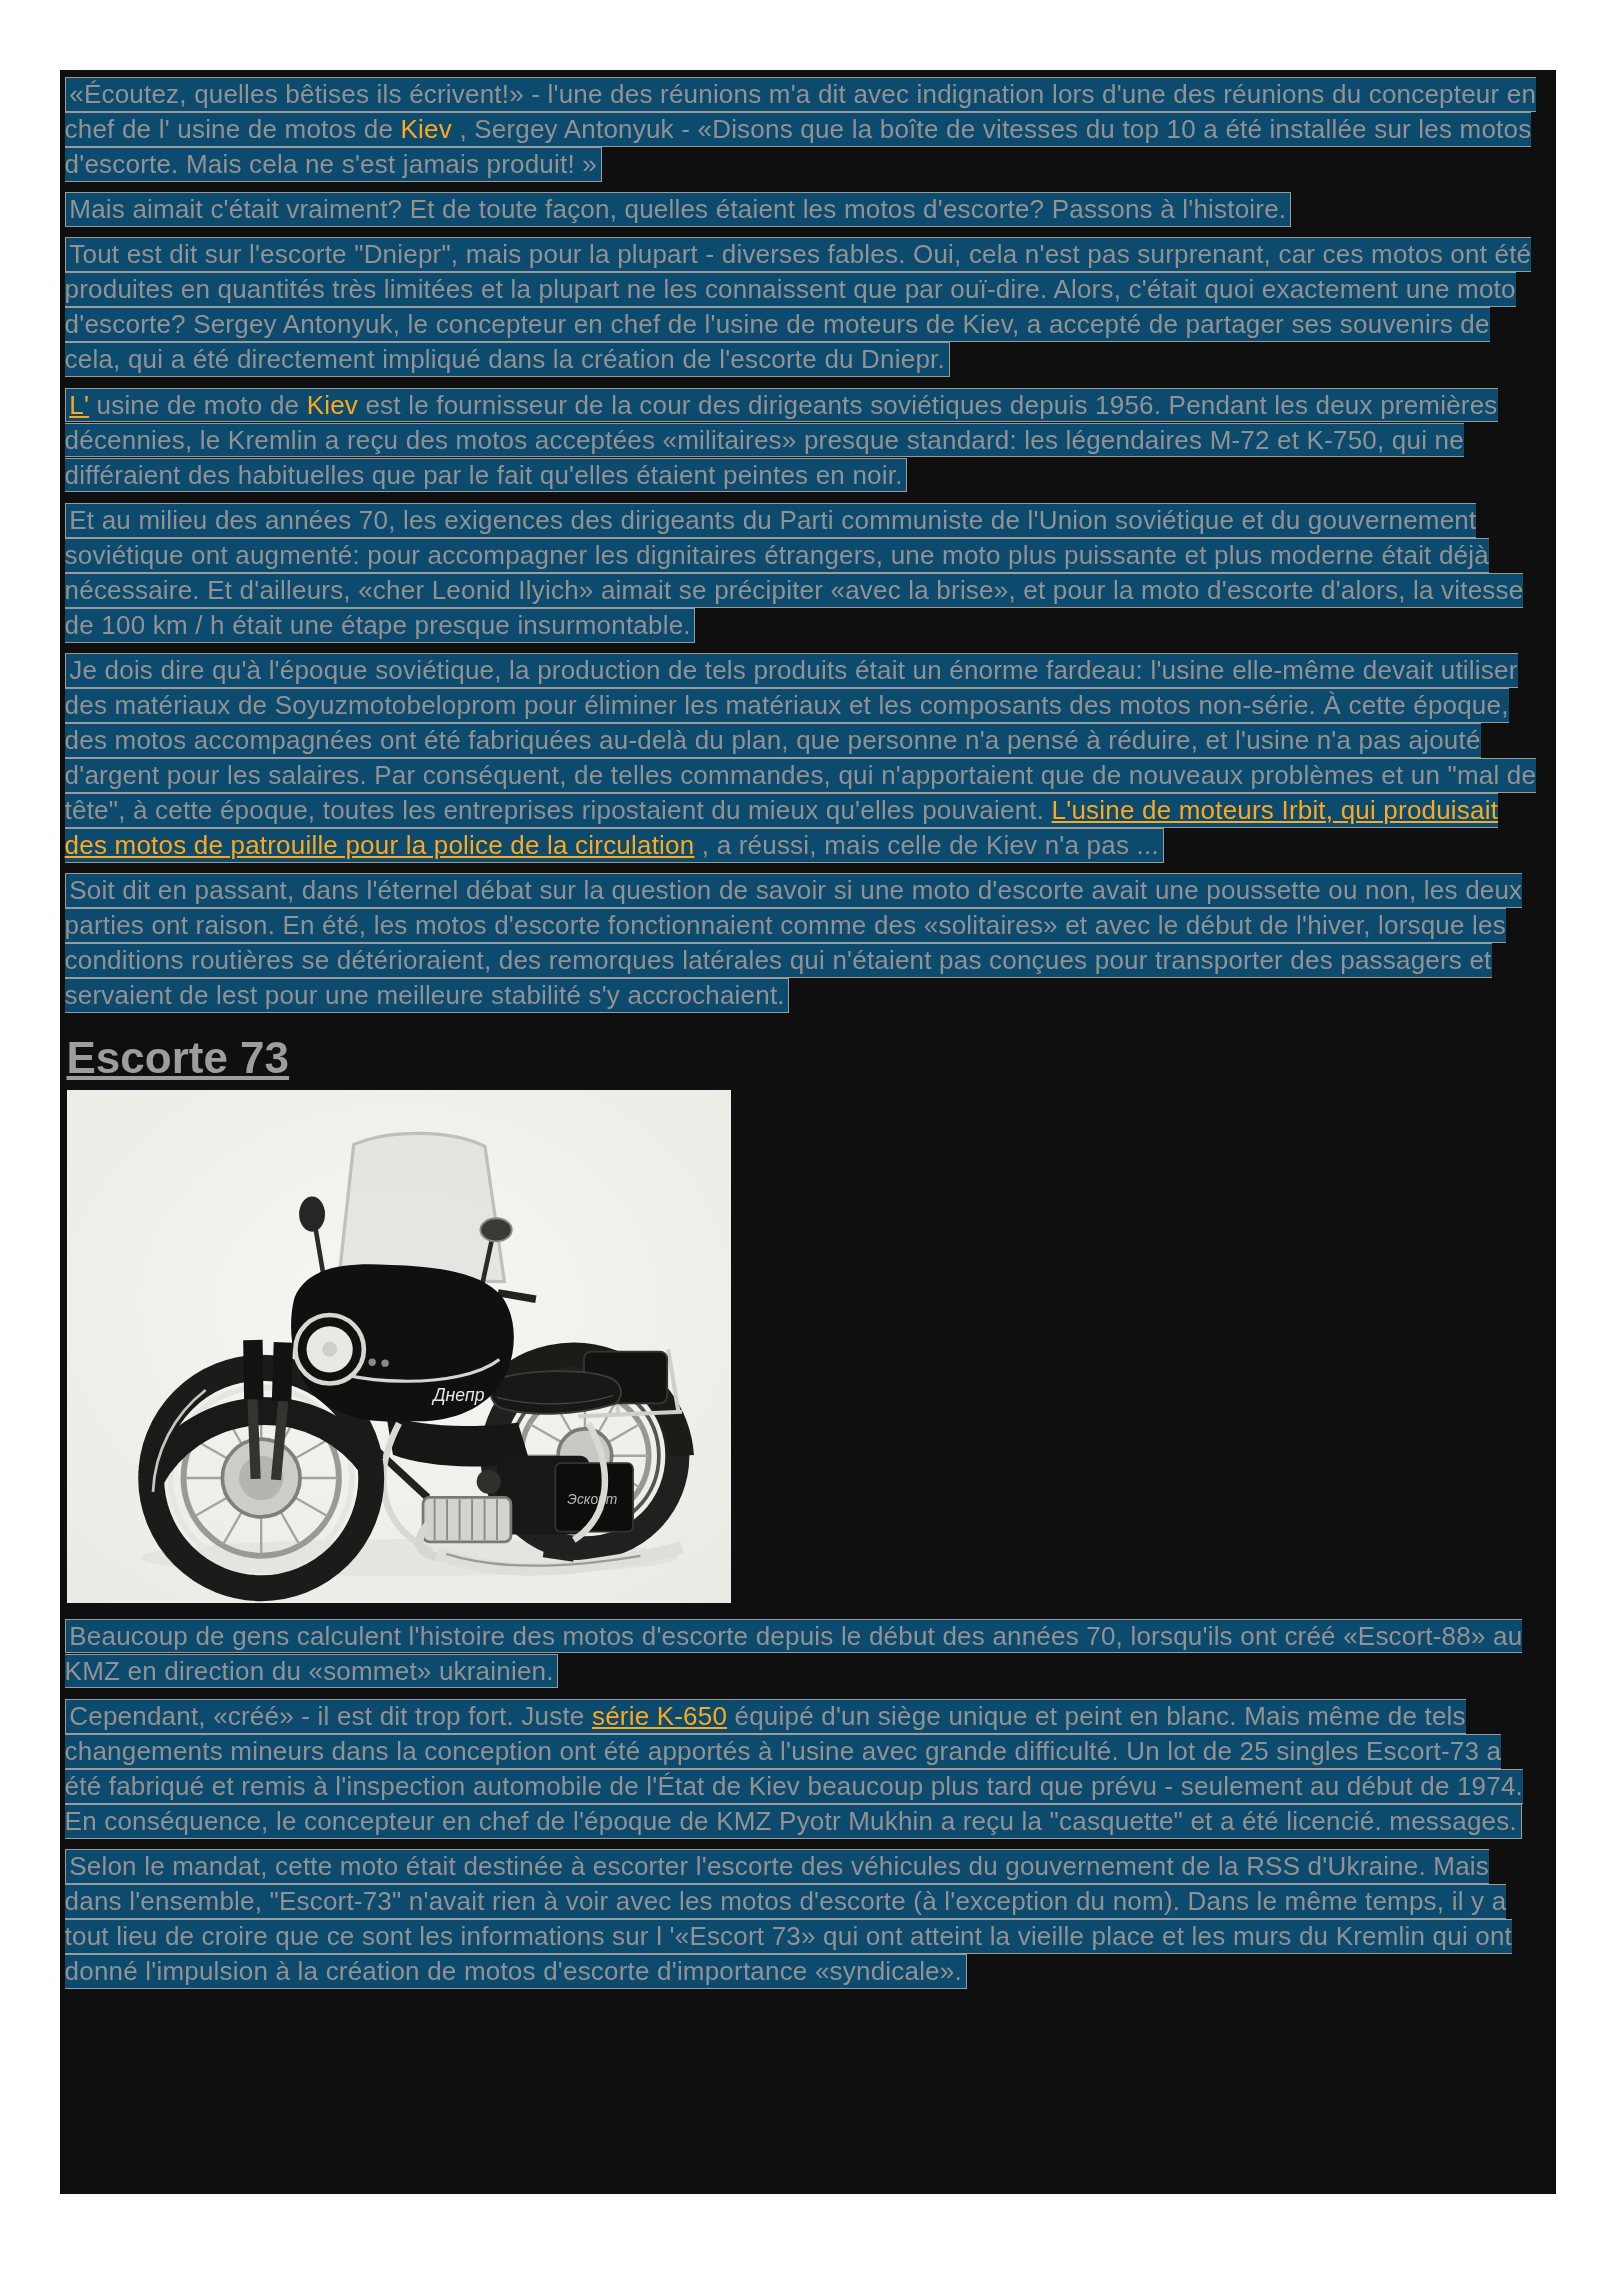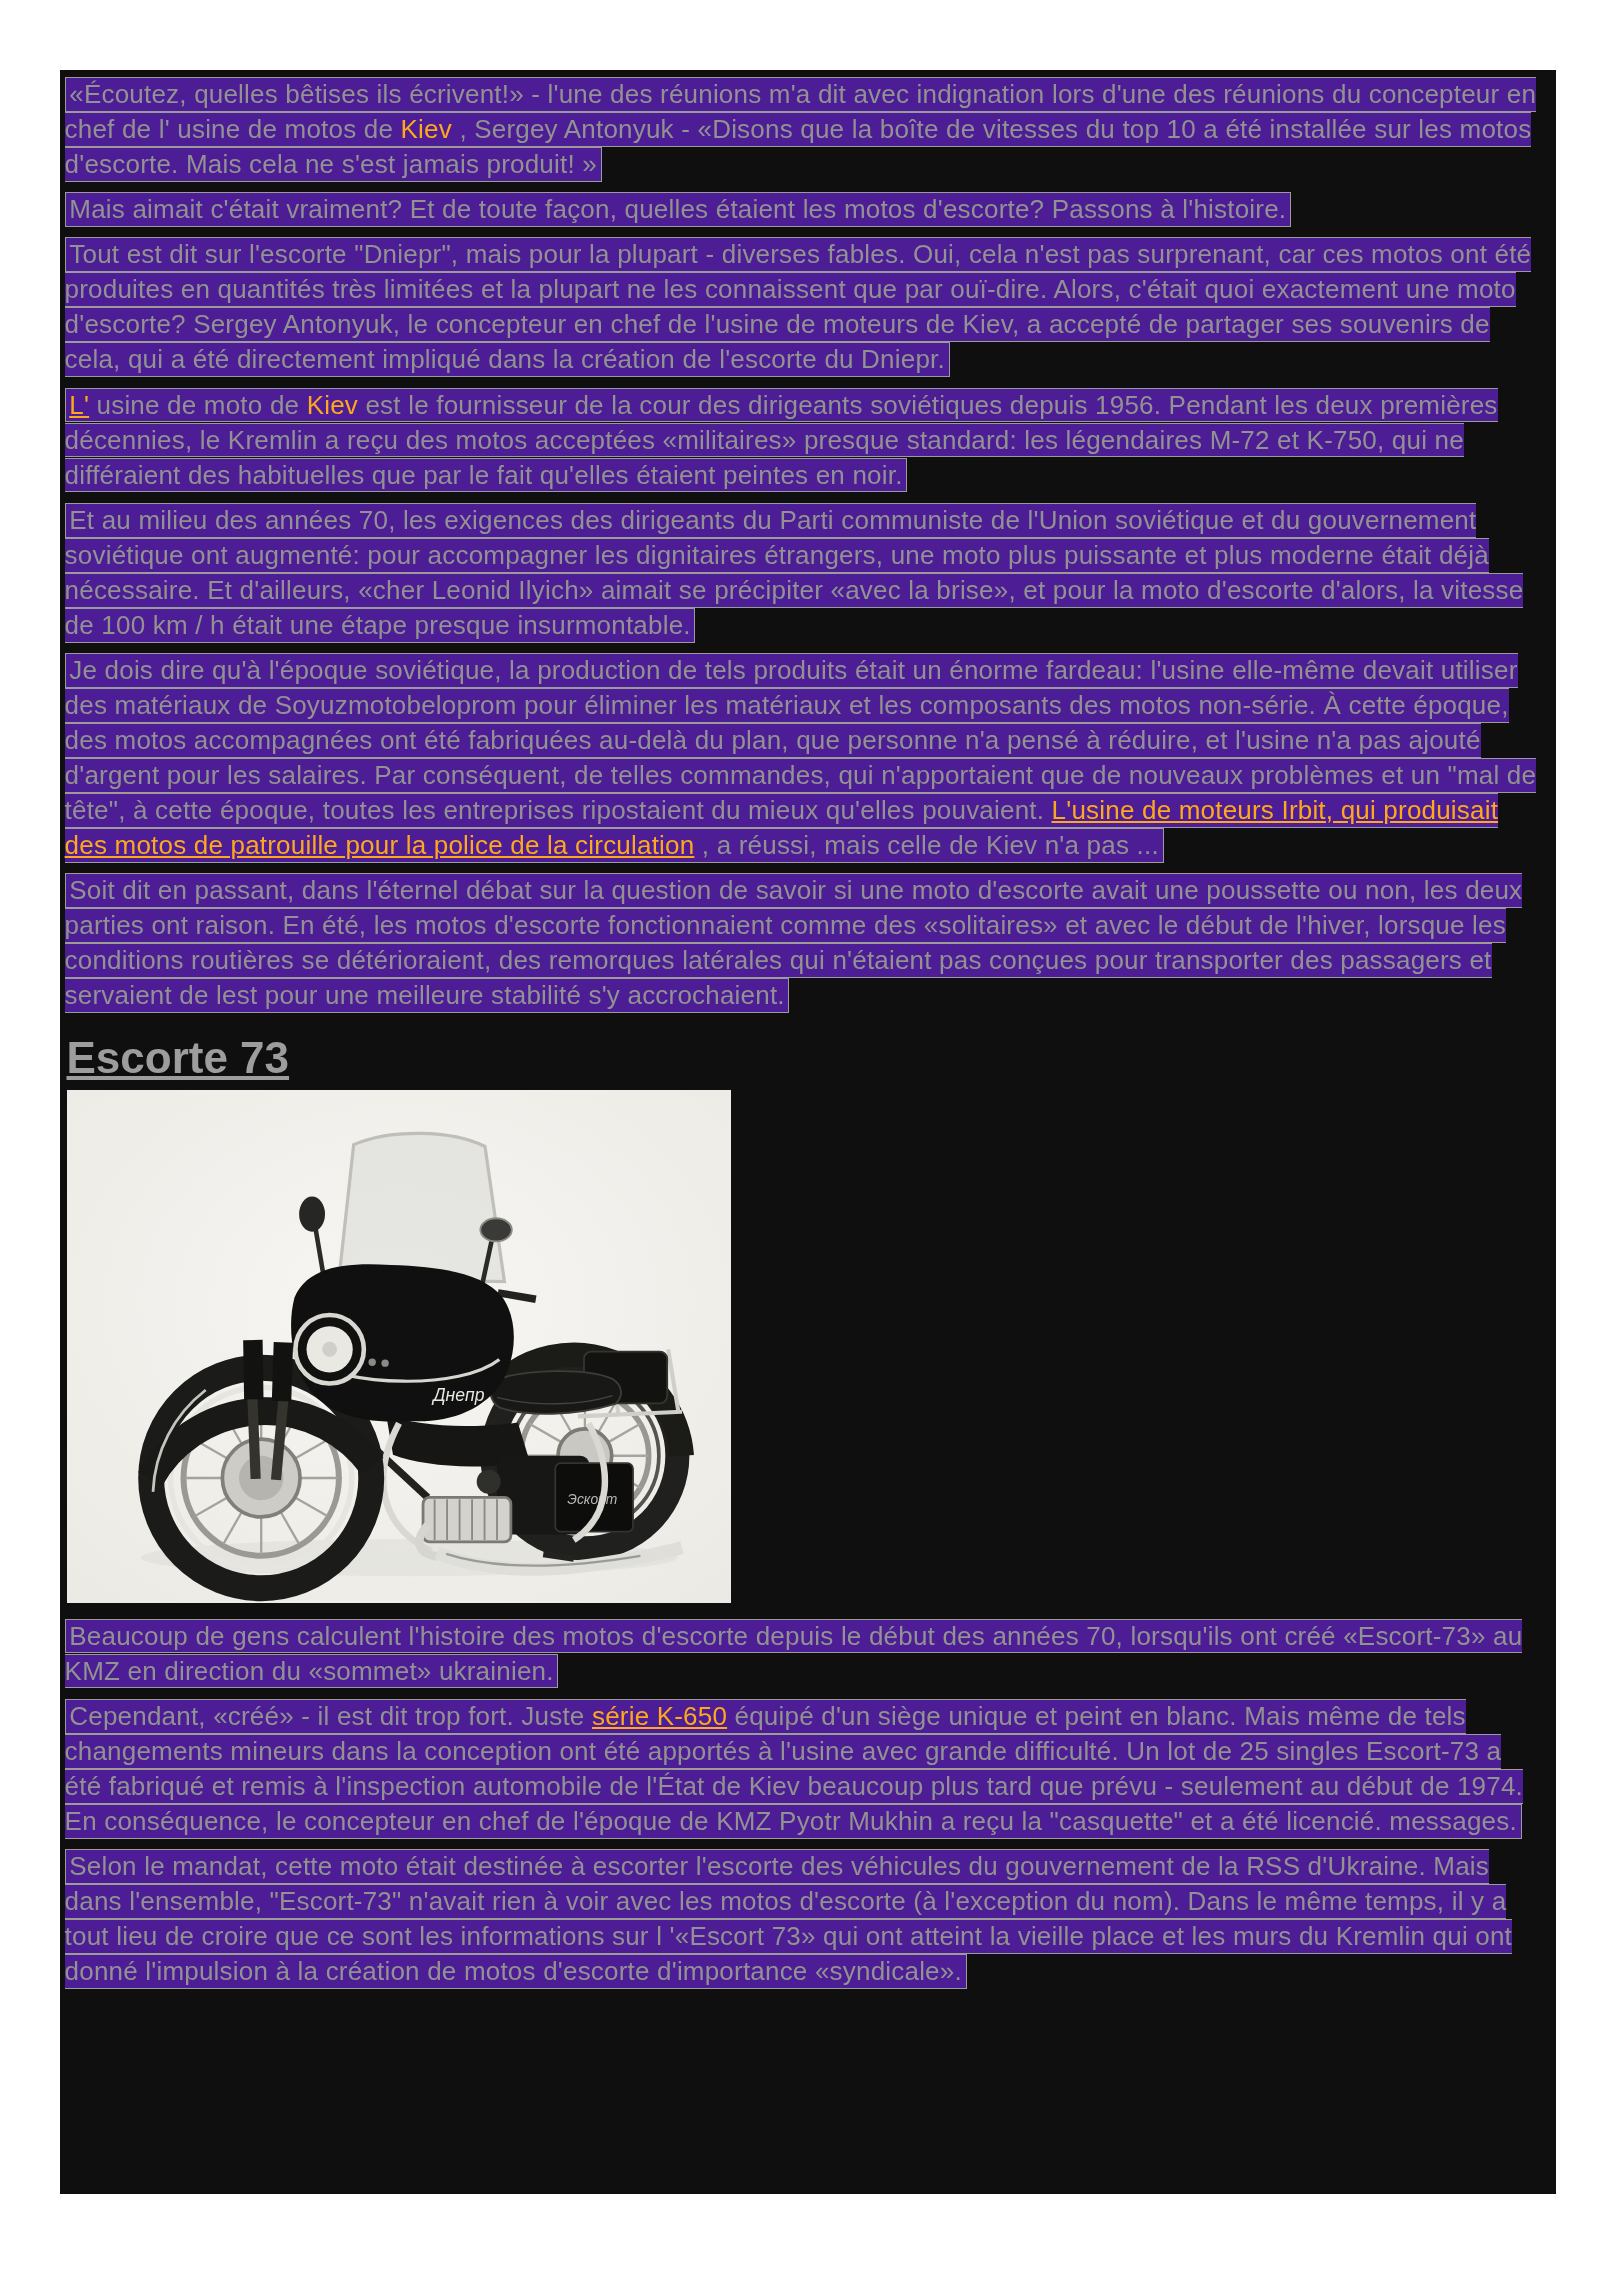--- a/index.html
+++ b/index.html
@@ -18,21 +18,21 @@
   }
   .page p{
     margin:10.2px 0;
     font-size:26px;
     line-height:35px;
     color:#929292;
     letter-spacing:0.2px;
   }
   .page p.first{margin-top:0.9px;}
   .sent{
-    background:#4c1d95;
+    background:#0c4a6e;
     border:0.9px solid #9b9b9b;
     padding:1.4px 3.7px;
     -webkit-box-decoration-break:slice;
     box-decoration-break:slice;
   }
   a.lnk{color:#ffa81e;text-decoration:none;cursor:pointer;}
   a.lnk.u{text-decoration:underline;}
   h2.sec{
     font-size:44px;
     line-height:51px;
@@ -181,17 +181,17 @@
         <path d="M 502 580 C 610 642 850 648 935 582" fill="none" stroke="#d6d5cf" stroke-width="7"></path>
         <circle cx="568" cy="560" r="74" fill="#111110" stroke="#d8d7d1" stroke-width="10"></circle>
         <circle cx="568" cy="560" r="50" fill="#e9e8e2"></circle>
         <circle cx="568" cy="560" r="16" fill="#cfcec8"></circle>
         <circle cx="660" cy="588" r="8" fill="#8b8a85"></circle>
         <circle cx="688" cy="590" r="8" fill="#8b8a85"></circle>
         <text x="792" y="672" font-size="38" font-style="italic" fill="#e8e7e1">Днепр</text>
       </g>
     </svg>
   </div>
-    <p><span class="sent"><span>Beaucoup de gens calculent l'histoire des motos d'escorte depuis le début des années 70, lorsqu'ils ont créé «Escort-73» au KMZ en direction du «sommet» ukrainien.</span></span></p>
+    <p><span class="sent"><span>Beaucoup de gens calculent l'histoire des motos d'escorte depuis le début des années 70, lorsqu'ils ont créé «Escort-88» au KMZ en direction du «sommet» ukrainien.</span></span></p>
     <p><span class="sent"><span>Cependant, «créé» - il est dit trop fort. Juste </span><a href="#" class="lnk u">série K-650</a><span> équipé d'un siège unique et peint en blanc. Mais même de tels changements mineurs dans la conception ont été apportés à l'usine avec grande difficulté. Un lot de 25 singles Escort-73 a été fabriqué et remis à l'inspection automobile de l'État de Kiev beaucoup plus tard que prévu - seulement au début de 1974. En conséquence, le concepteur en chef de l'époque de KMZ Pyotr Mukhin a reçu la "casquette" et a été licencié. messages.</span></span></p>
     <p><span class="sent"><span>Selon le mandat, cette moto était destinée à escorter l'escorte des véhicules du gouvernement de la RSS d'Ukraine. Mais dans l'ensemble, "Escort-73" n'avait rien à voir avec les motos d'escorte (à l'exception du nom). Dans le même temps, il y a tout lieu de croire que ce sont les informations sur l '«Escort 73» qui ont atteint la vieille place et les murs du Kremlin qui ont donné l'impulsion à la création de motos d'escorte d'importance «syndicale».</span></span></p>
   </div>
 
 
 </body></html>

